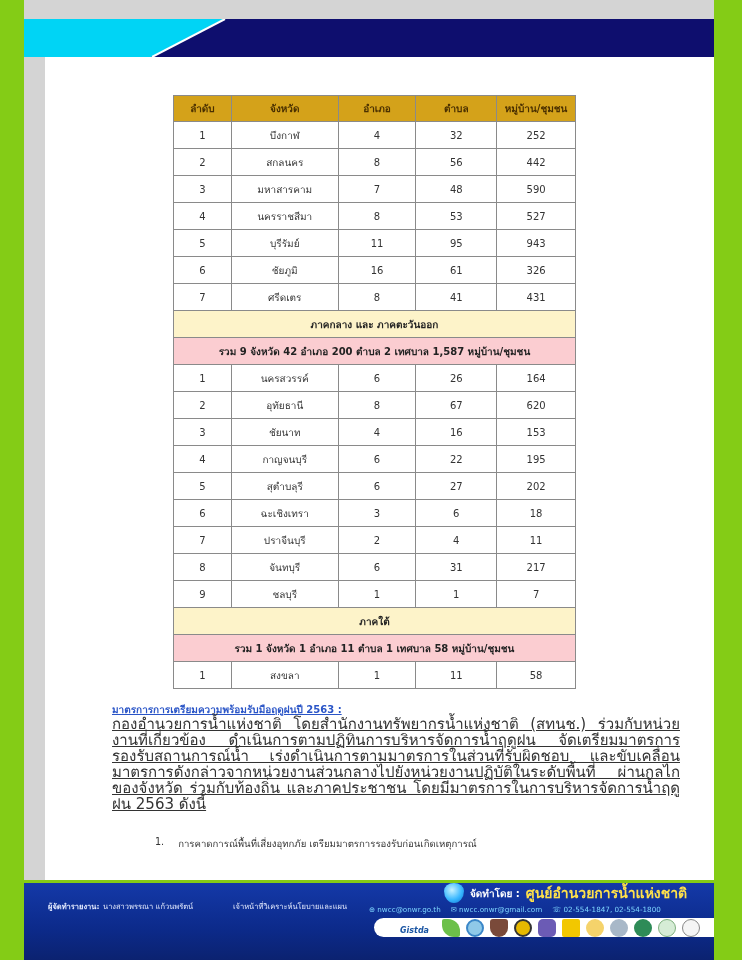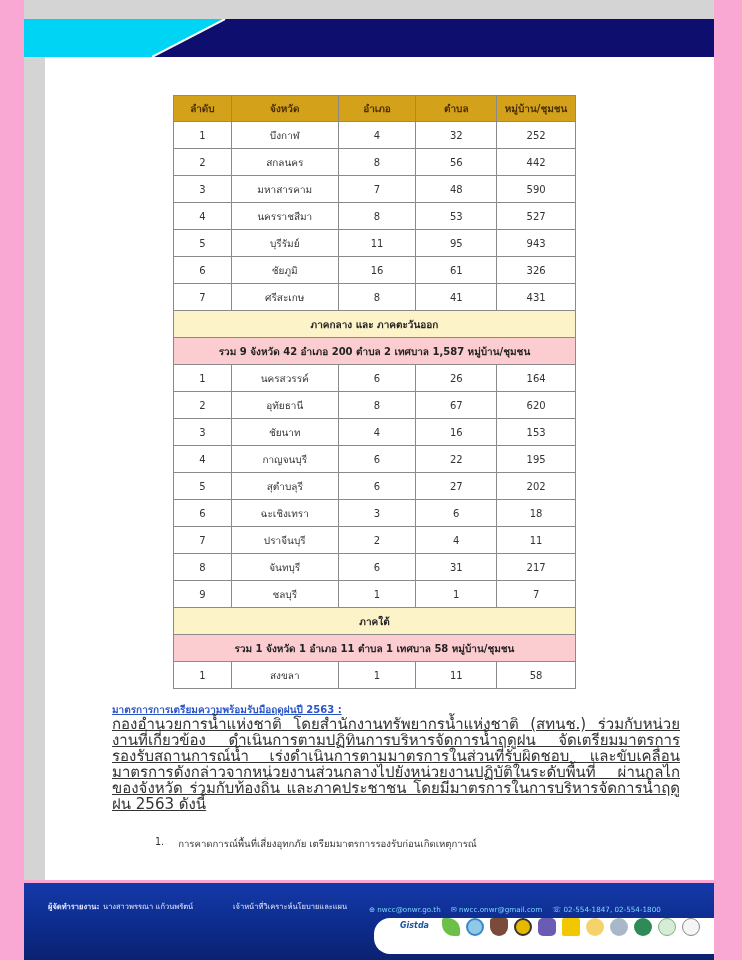--- a/index.html
+++ b/index.html
@@ -1,17 +1,17 @@
 <!DOCTYPE html>
 <html><head>
 <meta charset="utf-8">
 <style>
   * { box-sizing: border-box; margin: 0; padding: 0; }
   html, body { width: 742px; height: 960px; overflow: hidden; background: #ffffff; font-family: "DejaVu Sans", sans-serif; }
-  .canvas { position: relative; width: 742px; height: 960px; background: #f9a8d4; padding-left: 35px; }
+  .canvas { position: relative; width: 742px; height: 960px; background: #84cc16; padding-left: 35px; }
   .left-gutter { position: absolute; left: 24px; top: 0; width: 21px; height: 880px; background: #d4d4d4; }
   .top-gray { position: absolute; left: 24px; top: 0; width: 690px; height: 19px; background: #d4d4d4; }
   .header-band { position: absolute; left: 24px; top: 19px; width: 690px; height: 38px; overflow: hidden; }
   .header-band svg { display: block; }
   .page { position: absolute; left: 45px; top: 57px; width: 669px; height: 823px; background: #ffffff; }
 
   table.prov { position: absolute; left: 173px; top: 95px; width: 403px; border-collapse: collapse; font-size: 10px; color: #333; }
   table.prov th, table.prov td { border: 1px solid #8a8a8a; text-align: center; height: 27px; padding: 0 2px; }
   table.prov thead th { background: #d4a21a; color: #4a3000; font-weight: bold; height: 26px; }
   table.prov td.region { background: #fdf3c9; font-weight: bold; color: #222; height: 27px; }
@@ -27,21 +27,21 @@
   .footer-credits .row { display: flex; }
   .footer-credits .lbl { width: 55px; font-weight: bold; }
   .footer-credits .nm { width: 130px; }
   .footer-credits .ttl { width: 170px; }
   .footer-brand { position: absolute; left: 420px; top: 0px; width: 270px; height: 20px; display: flex; align-items: center; gap: 6px; }
   .drop { width: 20px; height: 20px; border-radius: 50% 50% 50% 50% / 40% 40% 60% 60%; background: radial-gradient(circle at 40% 35%, #c7f2ff 0%, #38b7ff 55%, #0b6fd1 100%); }
   .brand-prefix { color: #ffffff; font-size: 10px; font-weight: bold; }
   .brand-name { color: #ffe14a; font-size: 14px; font-weight: bold; }
   .footer-contact { position: absolute; left: 345px; top: 22px; font-size: 7.2px; color: #7fd6ff; display: flex; gap: 10px; white-space: nowrap; }
   .footer-contact .phone { color: #7fd6ff; }
-  .logo-strip { position: absolute; left: 350px; top: 35px; width: 340px; height: 36px; background: #ffffff; border-radius: 16px 0 0 16px; display: flex; align-items: flex-start; gap: 6px; padding-left: 26px; }
+  .logo-strip { position: absolute; left: 350px; top: 35px; width: 340px; height: 19px; background: #ffffff; border-radius: 16px 0 0 16px; display: flex; align-items: flex-end; gap: 6px; padding-left: 26px; }
   .logo { width: 18px; height: 18px; border-radius: 50%; }
   .logo.text { width: 36px; height: 14px; border-radius: 2px; font-size: 8px; color: #1a55a3; font-style: italic; font-weight: bold; display: flex; align-items: center; }
 </style>
 </head>
 <body>
 
 <div class="canvas">
   <div class="top-gray"></div>
   <div class="left-gutter"></div>
   <div class="header-band">
@@ -102,21 +102,21 @@
         </tr>
       <tr class="data">
           <td>6</td>
           <td>ชัยภูมิ</td>
           <td>16</td>
           <td>61</td>
           <td>326</td>
         </tr>
       <tr class="data">
           <td>7</td>
-          <td>ศรีสะเกษ</td>
+          <td>ศรีดเตร</td>
           <td>8</td>
           <td>41</td>
           <td>431</td>
         </tr>
 
       <tr>
           <td colspan="5" class="region">ภาคกลาง และ ภาคตะวันออก</td>
         </tr>
       <tr>
           <td colspan="5" class="summary">รวม 9 จังหวัด 42 อำเภอ 200 ตำบล 2 เทศบาล 1,587 หมู่บ้าน/ชุมชน</td>
@@ -212,20 +212,25 @@
 
   <div class="footer">
     <div class="footer-credits">
       <div class="row">
         <span class="lbl">ผู้จัดทำรายงาน:</span>
         <span class="nm">นางสาวพรรณา แก้วนพรัตน์</span>
         <span class="ttl">เจ้าหน้าที่วิเคราะห์นโยบายและแผน</span>
       </div>
     </div>
 
+    <div class="footer-brand">
+      <span class="drop"></span>
+      <span class="brand-prefix">จัดทำโดย :</span>
+      <span class="brand-name">ศูนย์อำนวยการน้ำแห่งชาติ</span>
+    </div>
 
     <div class="footer-contact">
       <span>⊕ <span>nwcc@onwr.go.th</span></span>
       <span>✉ <span>nwcc.onwr@gmail.com</span></span>
       <span class="phone">☏ <span>02-554-1847, 02-554-1800</span></span>
     </div>
 
     <div class="logo-strip">
       <span class="logo text">Gistda</span>
       <span class="logo" style="background:#6cc04a;border-radius:2px 12px 2px 12px"></span>

